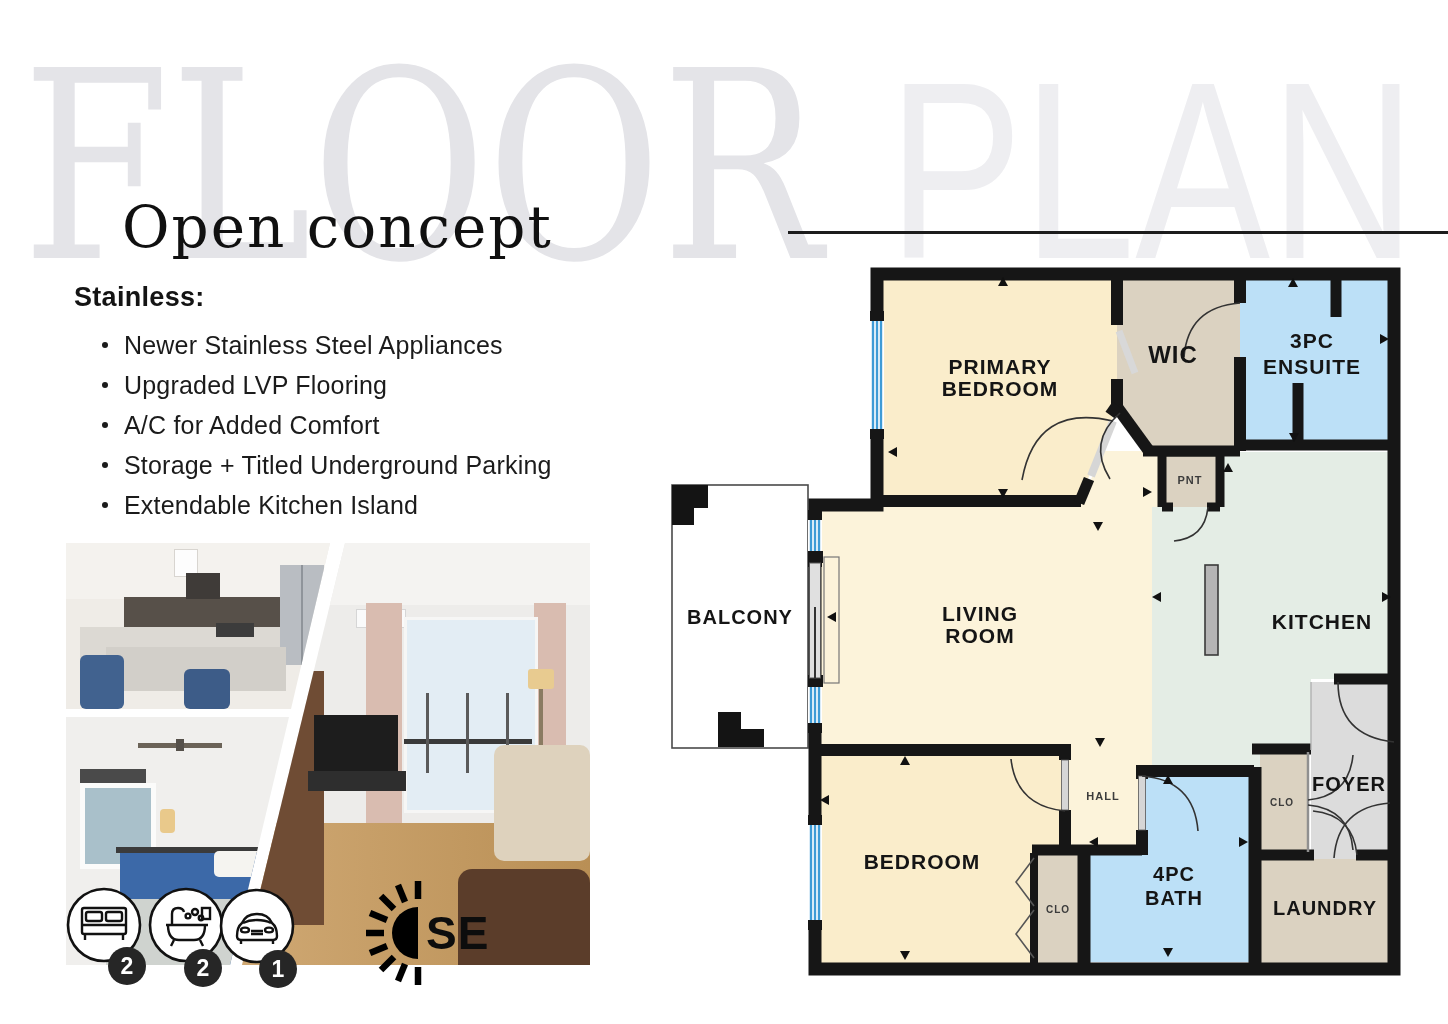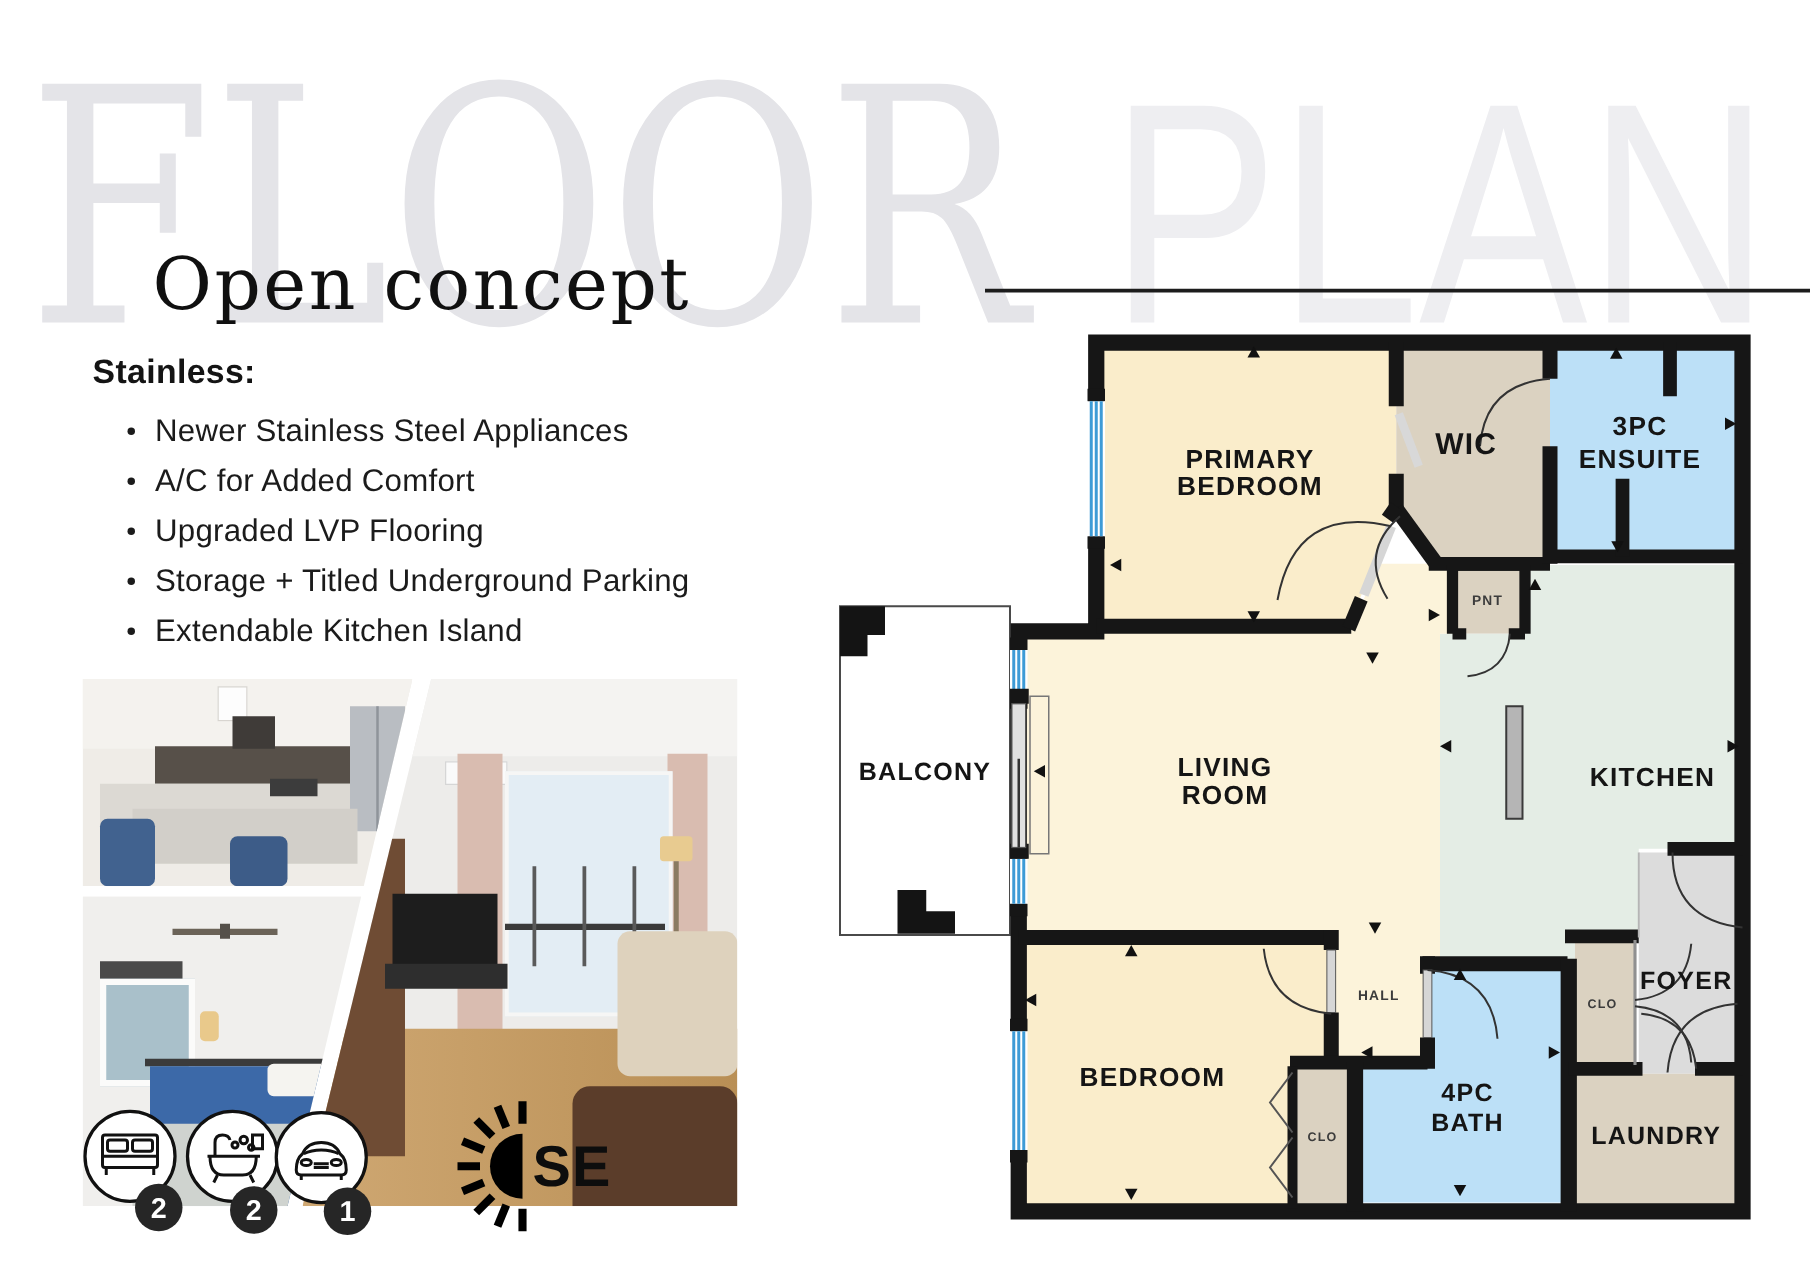--- a/index.html
+++ b/index.html
@@ -47,25 +47,25 @@
 
   <div class="abs highlights">
     <h2>Stainless:</h2>
     <ul>
       <li>
           <span class="bullet"></span>
           <span>Newer Stainless Steel Appliances</span>
         </li>
       <li>
           <span class="bullet"></span>
+          <span>Upgraded LVP Flooring</span>
+        </li>
+      <li>
+          <span class="bullet"></span>
           <span>A/C for Added Comfort</span>
-        </li>
-      <li>
-          <span class="bullet"></span>
-          <span>Upgraded LVP Flooring</span>
         </li>
       <li>
           <span class="bullet"></span>
           <span>Storage + Titled Underground Parking</span>
         </li>
       <li>
           <span class="bullet"></span>
           <span>Extendable Kitchen Island</span>
         </li>
     </ul>

